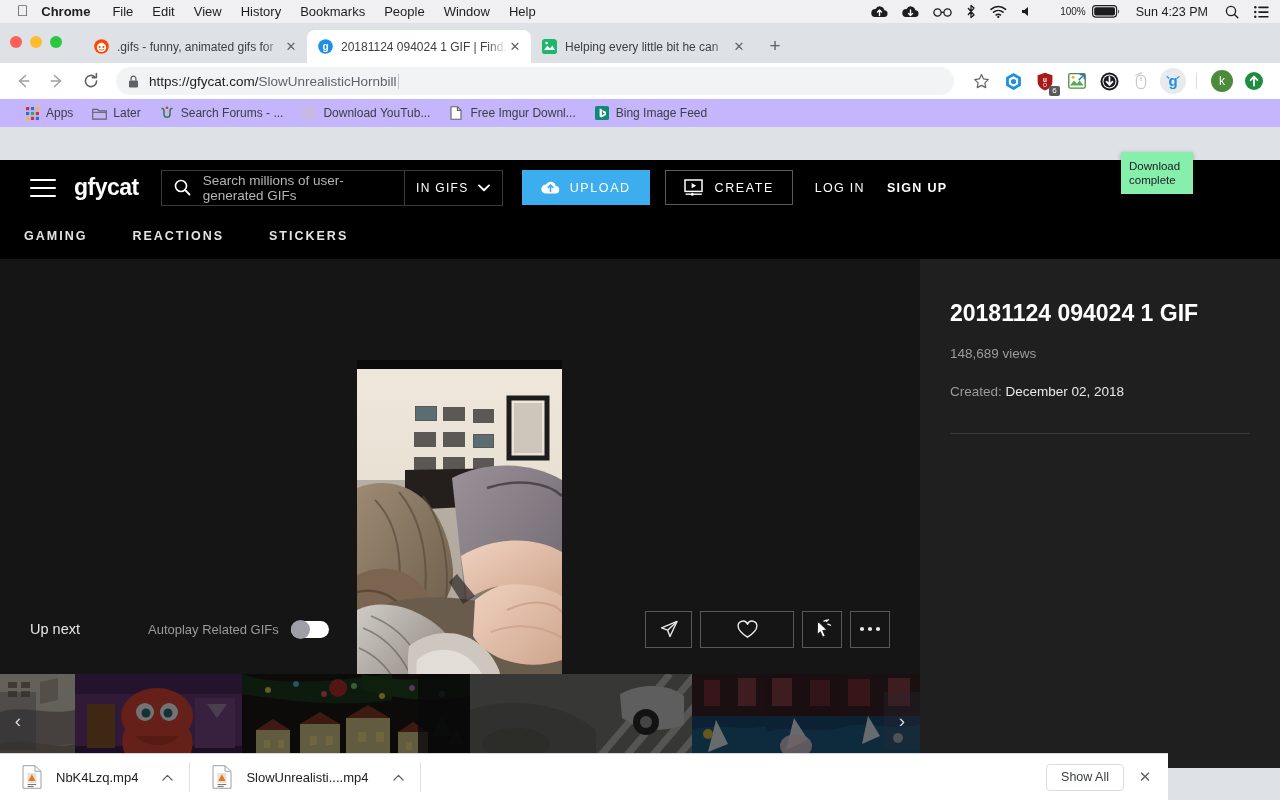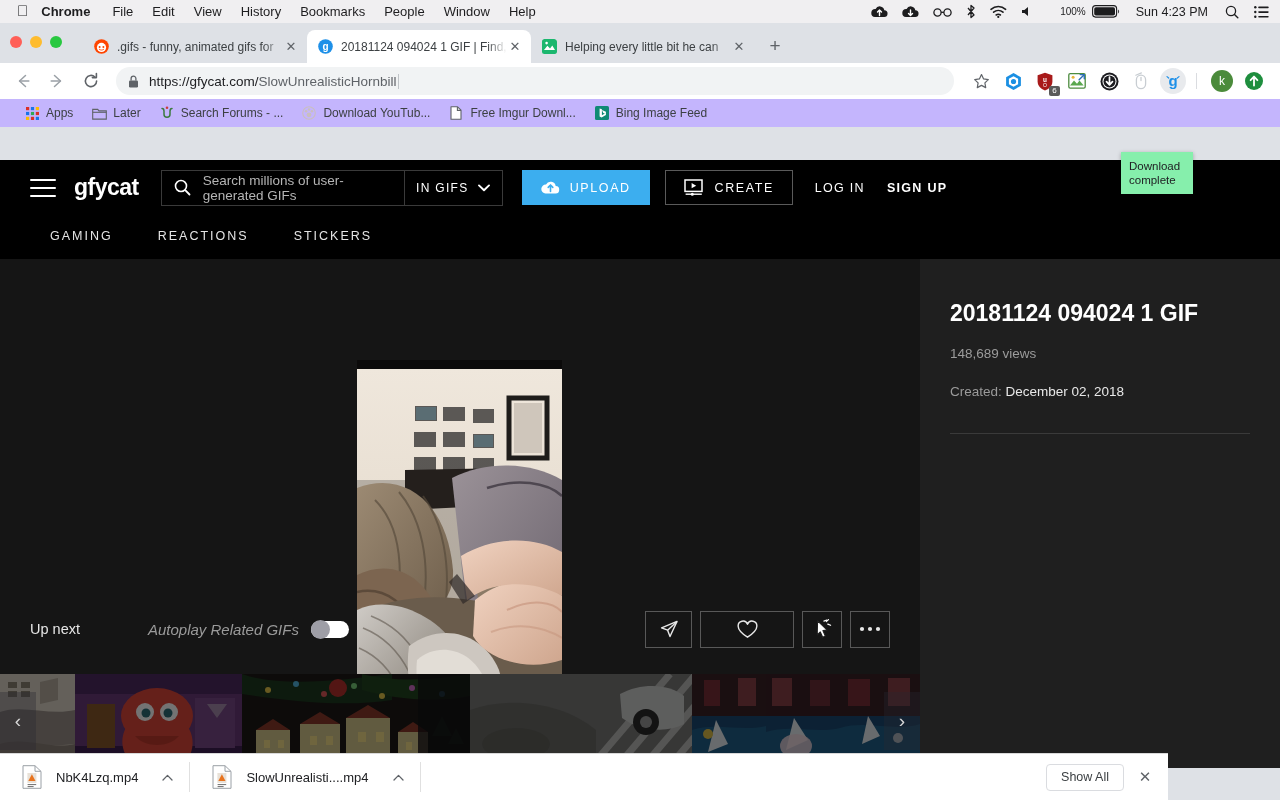--- a/index.html
+++ b/index.html
@@ -112,33 +112,33 @@
                      color: #fff; font-size: 12px; letter-spacing: 1.3px; }
   .btn-upload { width: 128px; height: 35px; background: #3caeef; color: #fff; margin-left: 19px;
                 display: flex; align-items: center; justify-content: center; gap: 10px;
                 font-size: 12.5px; letter-spacing: 1.6px; }
   .btn-create { width: 128px; height: 35px; border: 1px solid #5a5a5a; color: #fff; margin-left: 15px;
                 display: flex; align-items: center; justify-content: center; gap: 10px;
                 font-size: 12.5px; letter-spacing: 1.6px; }
   .auth { display: flex; align-items: center; margin-left: 22px; color: #fff; }
   .auth .li { font-size: 12.5px; letter-spacing: 1.3px; margin-right: 22px; text-align: right; }
   .auth .su { font-size: 12.5px; letter-spacing: 1.3px; font-weight: bold; }
-  .gf-nav { display: flex; align-items: center; padding-left: 50px; height: 42px; gap: 45px; }
+  .gf-nav { display: flex; align-items: center; padding-left: 24px; height: 42px; gap: 45px; font-weight: bold; }
   .gf-nav a { color: #e4e4e4; font-size: 12.5px; letter-spacing: 2px; text-decoration: none; }
 
   .content { display: flex; height: 509px; }
   .stage { width: 920px; background: #151515; position: relative; }
   .video { position: absolute; left: 357px; top: 101px; width: 205px; height: 368px;
            background: #111; overflow: hidden; }
 
   .underbar { position: absolute; left: 0; bottom: 114px; width: 920px; height: 50px;
               display: flex; align-items: center; gap: 40px; }
   .upnext { color: #e6e6e6; font-size: 14.5px; margin-left: 30px; }
   .autoplay { display: flex; align-items: center; margin-left: 28px; gap: 12px; }
-  .autoplay .lbl { color: #9a9a9a; font-size: 15px; font-style: italic; }
+  .autoplay .lbl { color: #9a9a9a; font-size: 13px; }
   .toggle { width: 38px; height: 17px; border-radius: 9px; background: #fff; position: relative; }
   .toggle i { position: absolute; left: 0; top: -1px; width: 19px; height: 19px;
               border-radius: 50%; background: #9e9ea6; }
   .actions { position: absolute; right: 30px; bottom: 114px; height: 50px;
              display: flex; align-items: center; gap: 8px; }
   .abtn { height: 37px; border: 1px solid #585858; display: flex; align-items: center;
           justify-content: center; color: #e8e8e8; }
   .abtn.share { width: 47px; }
   .abtn.like { width: 94px; }
   .abtn.cursor { width: 40px; }

